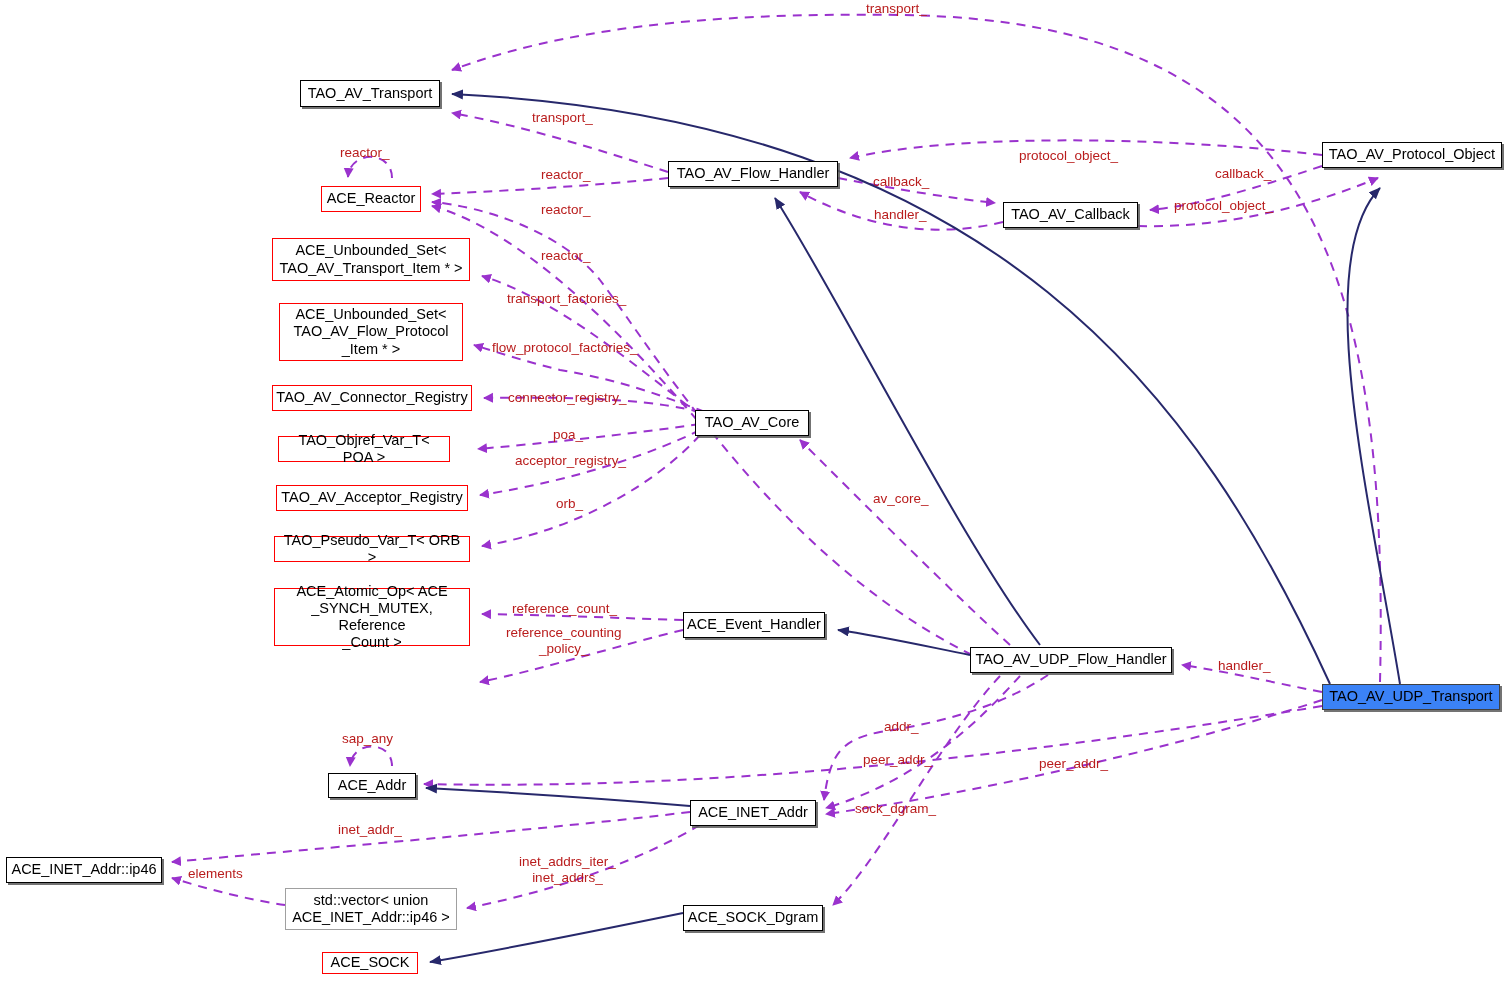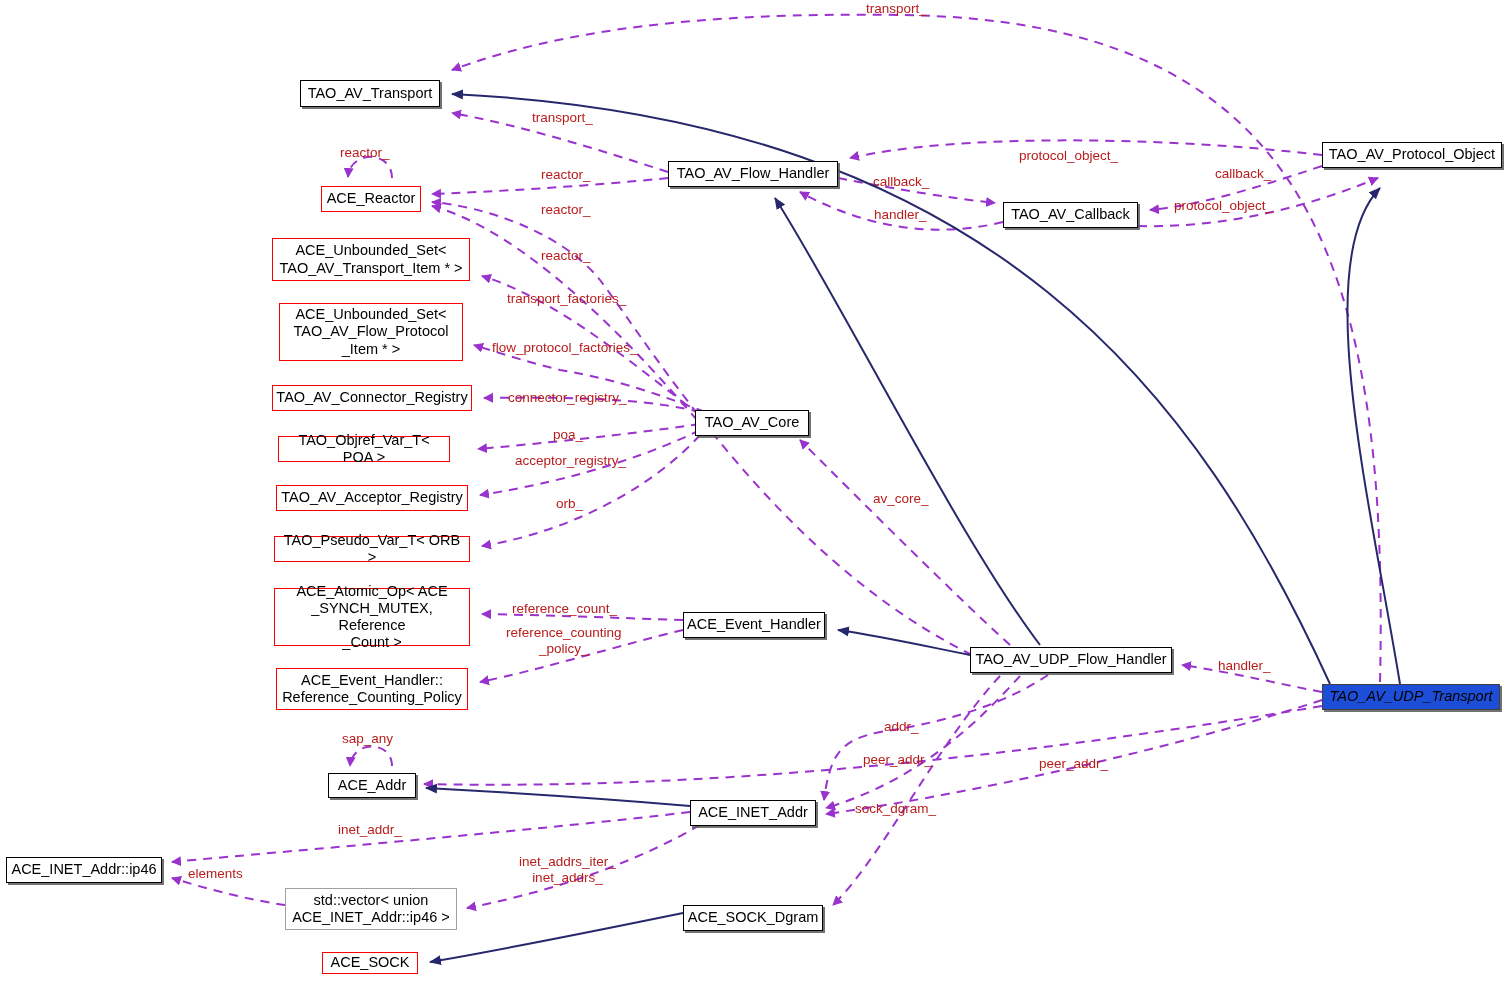--- a/index.html
+++ b/index.html
@@ -43,23 +43,22 @@
   }
   .node.red {
     border-color: #ff0000;
     box-shadow: none;
   }
   .node.gray-text {
     border-color: #a0a0a0;
     box-shadow: none;
   }
   .node.highlight {
-    background: #1d4ed8;
+    background: #3b82f6;
     border-color: #404040;
-    font-style: italic;
   }
   .edge-label {
     position: absolute;
     font-size: 13.5px;
     color: #b91c1c;
     white-space: pre-line;
     text-align: center;
     line-height: 1.18;
     background: transparent;
   }
@@ -174,22 +173,20 @@
   <div class="node red" style="left:278px;top:436px;width:172px;height:26px;">TAO_Objref_Var_T&lt; POA &gt;</div>
 
   <div class="node red" style="left:276px;top:485px;width:192px;height:26px;">TAO_AV_Acceptor_Registry</div>
 
   <div class="node red" style="left:274px;top:536px;width:196px;height:26px;">TAO_Pseudo_Var_T&lt; ORB &gt;</div>
 
   <div class="node red" style="left:274px;top:588px;width:196px;height:58px;">ACE_Atomic_Op&lt; ACE
 _SYNCH_MUTEX, Reference
 _Count &gt;</div>
 
-  <div class="node red" style="left:276px;top:668px;width:192px;height:42px;">ACE_Event_Handler::
-Reference_Counting_Policy</div>
 
   <div class="node" style="left:328px;top:773px;width:88px;height:25px;">ACE_Addr</div>
 
   <div class="node" style="left:6px;top:857px;width:156px;height:26px;">ACE_INET_Addr::ip46</div>
 
   <div class="node gray-text" style="left:285px;top:888px;width:172px;height:42px;">std::vector&lt; union
 ACE_INET_Addr::ip46 &gt;</div>
 
   <div class="node red" style="left:322px;top:952px;width:96px;height:22px;">ACE_SOCK</div>
 

